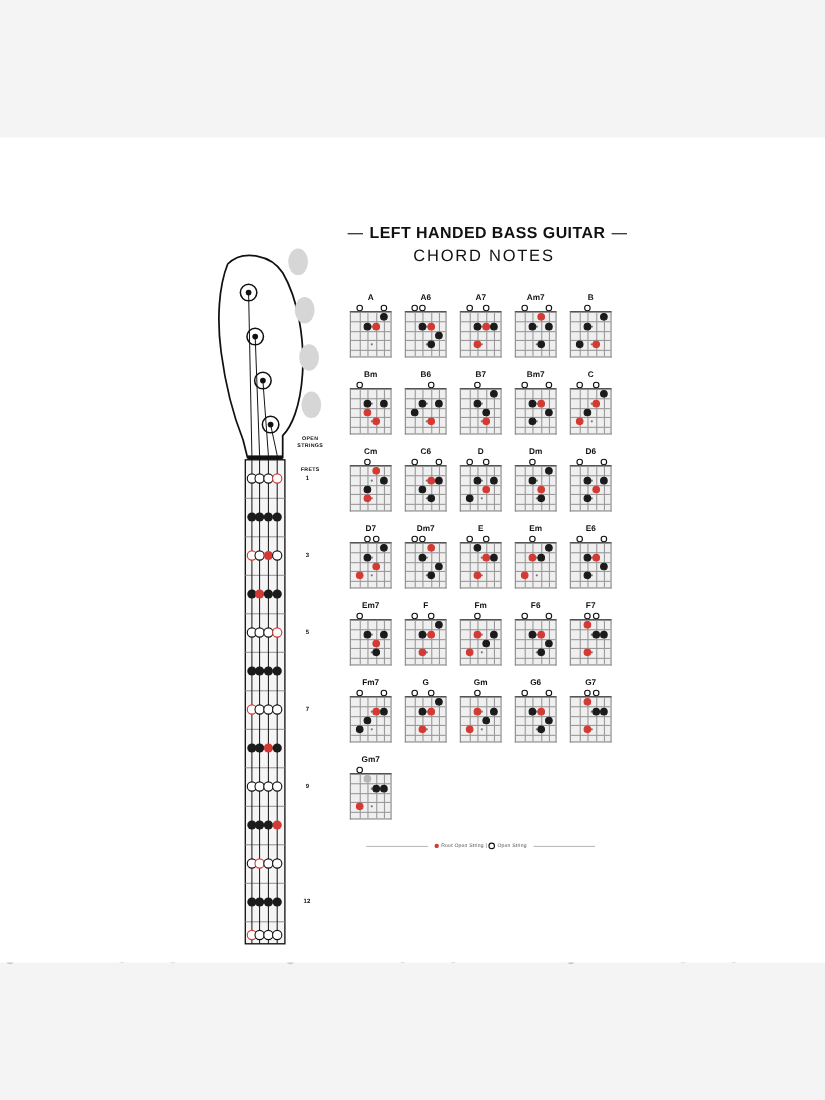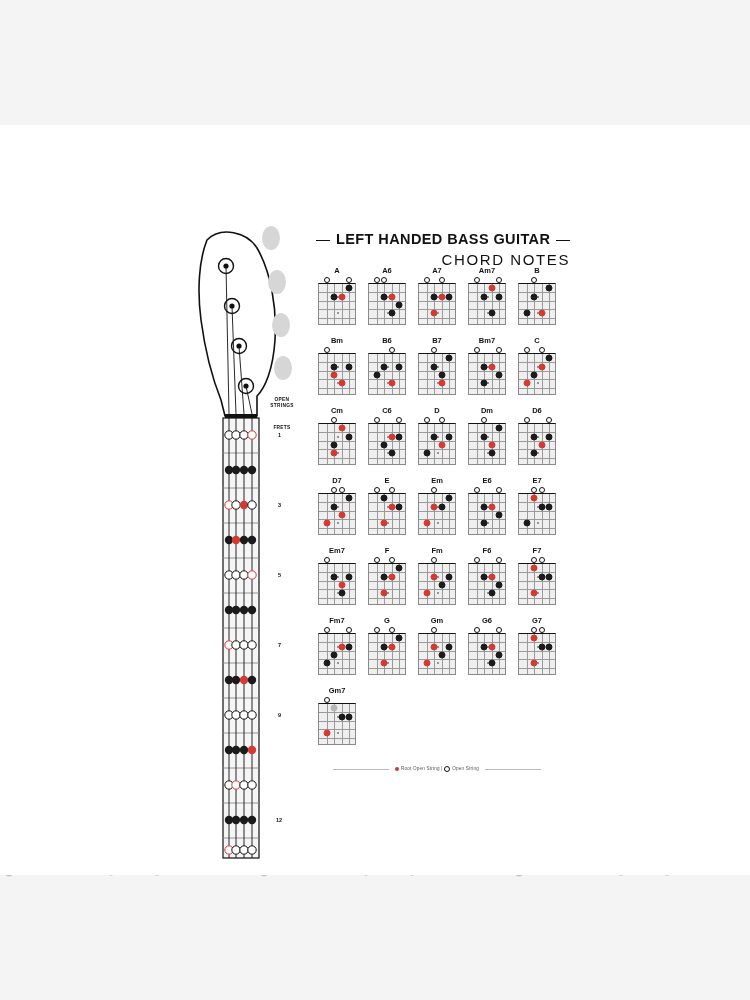--- a/index.html
+++ b/index.html
@@ -43,23 +43,23 @@
     position: absolute;
     left: 195px;
     top: 95px;
     width: 120px;
     height: 650px;
   }
   
   #titleblock {
     position: absolute;
     left: 310px;
-    top: 106px;
+    top: 79px;
     width: 260px;
-    text-align: right;
+    text-align: center;
   }
   #title-main {
     font-size: 14.5px;
     font-weight: bold;
     letter-spacing: 0.4px;
     color: #111;
     white-space: nowrap;
   }
   #title-sub {
     font-size: 15px;
@@ -1007,20 +1007,45 @@
               <div class="minidot" style="left: 19px; top: 12.6px;"></div>
               <div class="minidot" style="left: 19px; top: 29.4px;"></div>
               <div class="dot" style="left: 15.2px; top: 12.6px;"></div>
               <div class="dot red" style="left: 22.8px; top: 21px;"></div>
               <div class="dot" style="left: 30.4px; top: 4.2px;"></div>
               <div class="dot red" style="left: 7.6px; top: 29.4px;"></div>
             </div>
           </div>
         </div>
         <div class="chord">
+          <div class="chord-name">Dm7</div>
+          <div class="chord-diagram">
+            <div class="open-row">
+              <div class="open-dot" style="left: 5.6px;"></div>
+              <div class="open-dot" style="left: 13.2px;"></div>
+            </div>
+            <div class="fretbox">
+              <div class="hline" style="top: 8.4px;"></div>
+              <div class="hline" style="top: 16.8px;"></div>
+              <div class="hline" style="top: 25.2px;"></div>
+              <div class="hline" style="top: 33.6px;"></div>
+              <div class="vline" style="left: 7.6px;"></div>
+              <div class="vline" style="left: 15.2px;"></div>
+              <div class="vline" style="left: 22.8px;"></div>
+              <div class="vline" style="left: 30.4px;"></div>
+              <div class="minidot" style="left: 19px; top: 12.6px;"></div>
+              <div class="minidot" style="left: 19px; top: 29.4px;"></div>
+              <div class="dot" style="left: 15.2px; top: 12.6px;"></div>
+              <div class="dot red" style="left: 22.8px; top: 4.2px;"></div>
+              <div class="dot" style="left: 30.4px; top: 21px;"></div>
+              <div class="dot" style="left: 22.8px; top: 29.4px;"></div>
+            </div>
+          </div>
+        </div>
+        <div class="chord">
           <div class="chord-name">E</div>
           <div class="chord-diagram">
             <div class="open-row">
               <div class="open-dot" style="left: 5.6px;"></div>
               <div class="open-dot" style="left: 20.8px;"></div>
             </div>
             <div class="fretbox">
               <div class="hline" style="top: 8.4px;"></div>
               <div class="hline" style="top: 16.8px;"></div>
               <div class="hline" style="top: 25.2px;"></div>
@@ -1077,45 +1102,20 @@
               <div class="vline" style="left: 7.6px;"></div>
               <div class="vline" style="left: 15.2px;"></div>
               <div class="vline" style="left: 22.8px;"></div>
               <div class="vline" style="left: 30.4px;"></div>
               <div class="minidot" style="left: 19px; top: 12.6px;"></div>
               <div class="minidot" style="left: 19px; top: 29.4px;"></div>
               <div class="dot" style="left: 15.2px; top: 12.6px;"></div>
               <div class="dot red" style="left: 22.8px; top: 12.6px;"></div>
               <div class="dot" style="left: 30.4px; top: 21px;"></div>
               <div class="dot" style="left: 15.2px; top: 29.4px;"></div>
-            </div>
-          </div>
-        </div>
-        <div class="chord">
-          <div class="chord-name">E7</div>
-          <div class="chord-diagram">
-            <div class="open-row">
-              <div class="open-dot" style="left: 13.2px;"></div>
-              <div class="open-dot" style="left: 20.8px;"></div>
-            </div>
-            <div class="fretbox">
-              <div class="hline" style="top: 8.4px;"></div>
-              <div class="hline" style="top: 16.8px;"></div>
-              <div class="hline" style="top: 25.2px;"></div>
-              <div class="hline" style="top: 33.6px;"></div>
-              <div class="vline" style="left: 7.6px;"></div>
-              <div class="vline" style="left: 15.2px;"></div>
-              <div class="vline" style="left: 22.8px;"></div>
-              <div class="vline" style="left: 30.4px;"></div>
-              <div class="minidot" style="left: 19px; top: 12.6px;"></div>
-              <div class="minidot" style="left: 19px; top: 29.4px;"></div>
-              <div class="dot red" style="left: 15.2px; top: 4.2px;"></div>
-              <div class="dot" style="left: 22.8px; top: 12.6px;"></div>
-              <div class="dot" style="left: 30.4px; top: 12.6px;"></div>
-              <div class="dot" style="left: 7.6px; top: 29.4px;"></div>
             </div>
           </div>
         </div>
         <div class="chord">
           <div class="chord-name">Em7</div>
           <div class="chord-diagram">
             <div class="open-row">
               <div class="open-dot" style="left: 5.6px;"></div>
             </div>
             <div class="fretbox">

